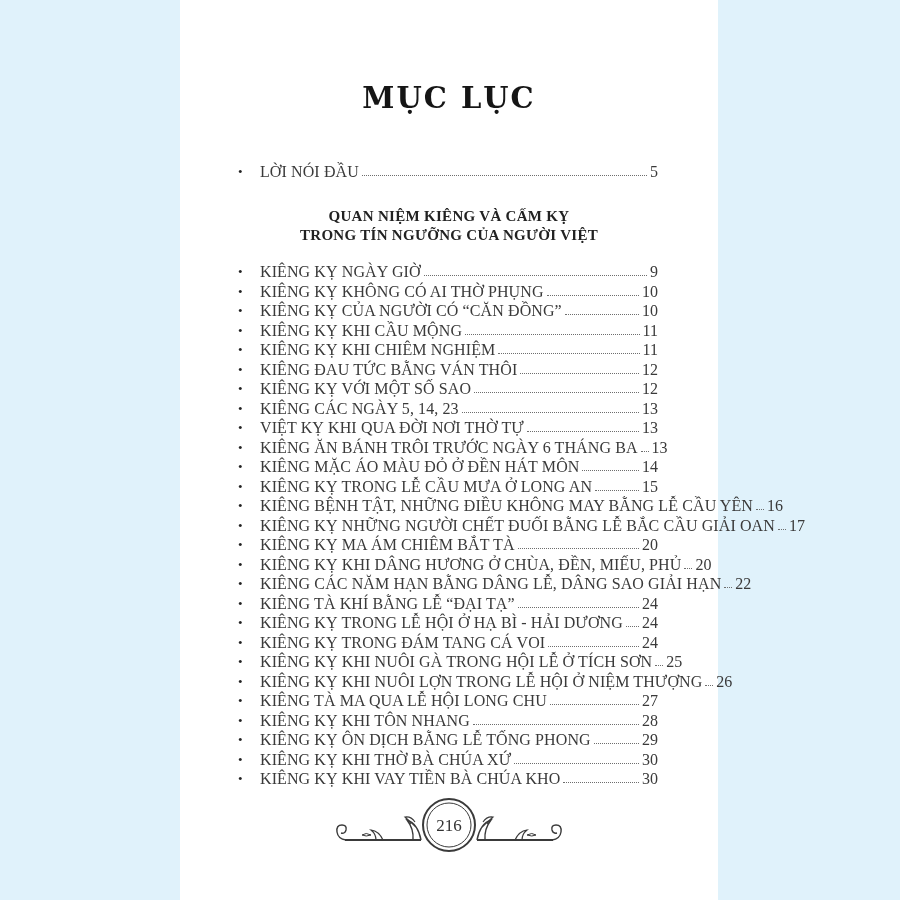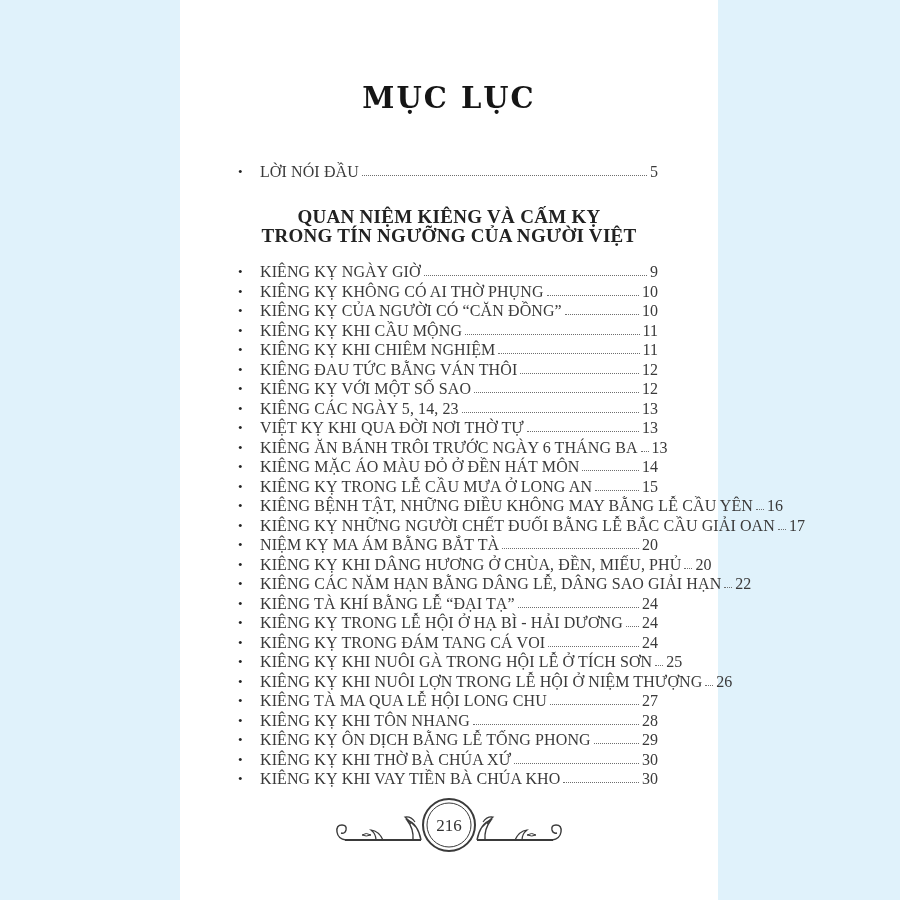--- a/index.html
+++ b/index.html
@@ -65,21 +65,21 @@
   }
   .pnum {
     white-space: nowrap;
   }
   .intro {
     margin-top: 44px;
   }
   .section-heading {
     margin: 27px 0 0 0;
     text-align: center;
-    font-size: 19px;
+    font-size: 15px;
     font-weight: bold;
     line-height: 19px;
     letter-spacing: 0.3px;
     color: #222;
   }
   .toc-list {
     margin-top: 16px;
   }
   .footer {
     margin-top: 7px;
@@ -209,21 +209,21 @@
 
   <div class="row">
     <span class="bullet"></span>
     <span class="label">KIÊNG KỴ NHỮNG NGƯỜI CHẾT ĐUỐI BẰNG LỄ BẮC CẦU GIẢI OAN</span>
     <span class="leader"></span>
     <span class="pnum">17</span>
   </div>
 
   <div class="row">
     <span class="bullet"></span>
-    <span class="label">NIỆM KỴ MA ÁM BẰNG BẮT TÀ</span>
+    <span class="label">KIÊNG KỴ MA ÁM CHIÊM BẮT TÀ</span>
     <span class="leader"></span>
     <span class="pnum">20</span>
   </div>
 
   <div class="row">
     <span class="bullet"></span>
     <span class="label">KIÊNG KỴ KHI DÂNG HƯƠNG  Ở CHÙA, ĐỀN, MIẾU, PHỦ</span>
     <span class="leader"></span>
     <span class="pnum">20</span>
   </div>

